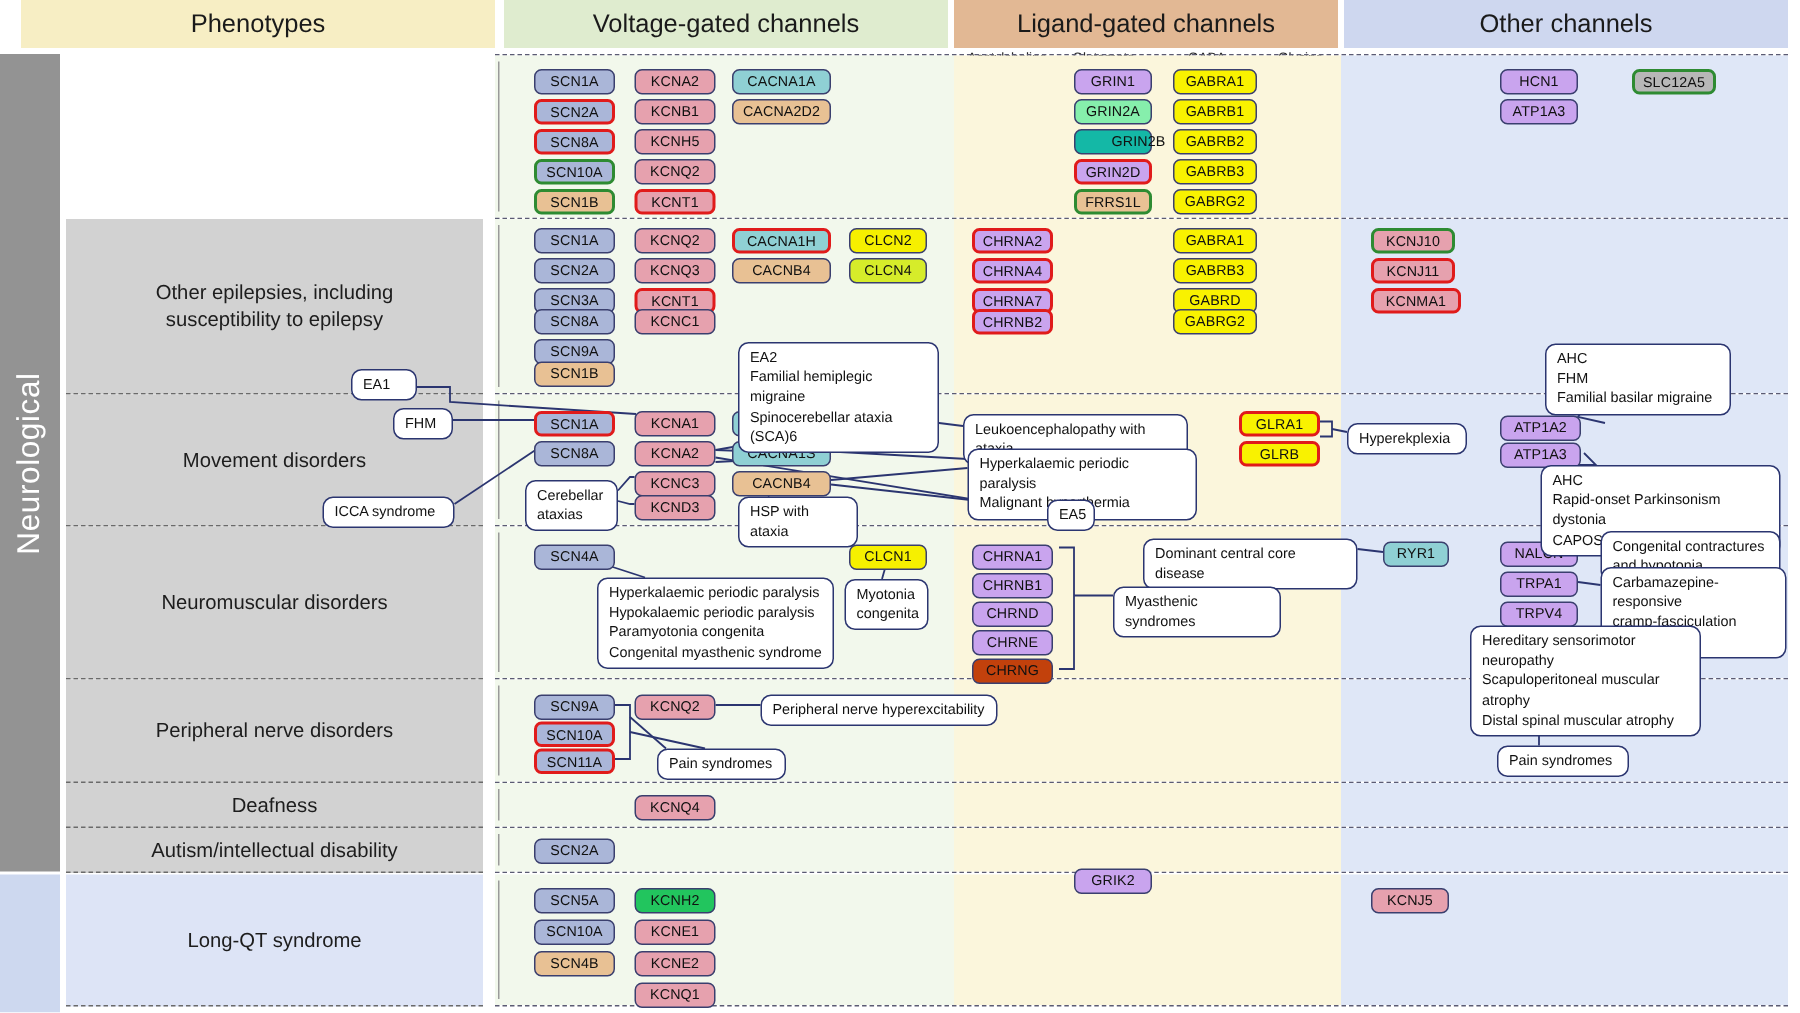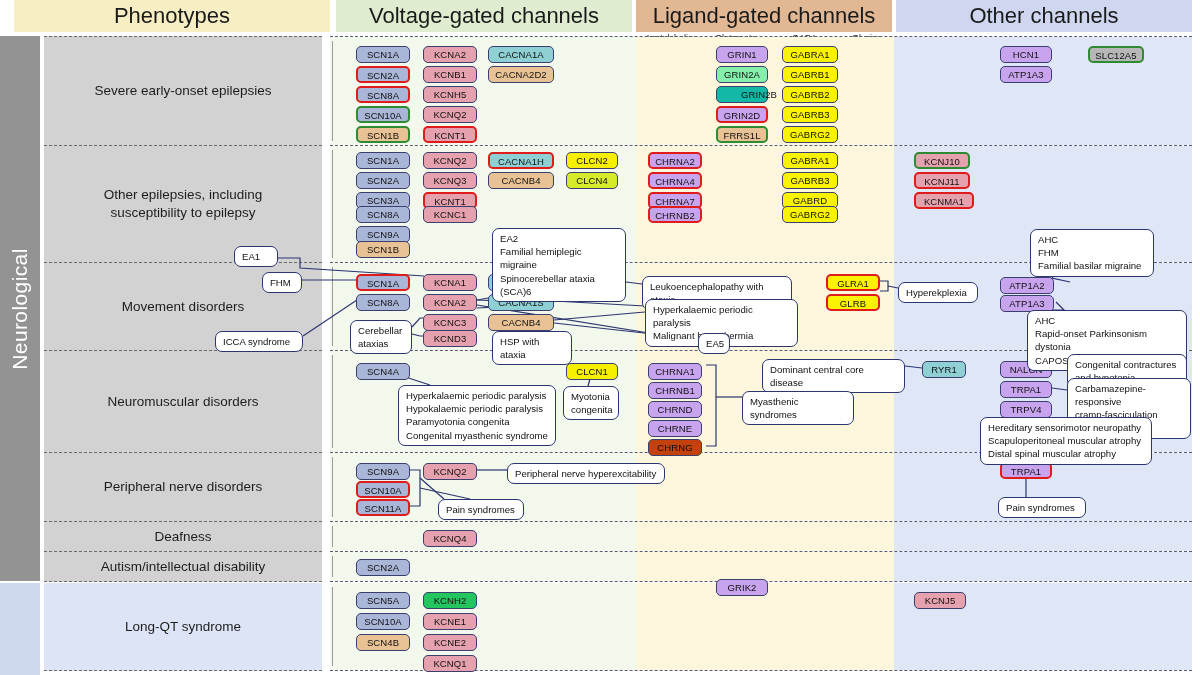--- a/index.html
+++ b/index.html
@@ -2,21 +2,21 @@
 <html><head>
 <meta charset="utf-8">
 <style>
   * { box-sizing: border-box; margin:0; padding:0; }
   html,body { width:1200px; height:675px; background:#ffffff;
               font-family:"Liberation Sans", sans-serif; overflow:hidden; }
   #stage { position:relative; width:1200px; height:675px; }
 
   
   .hdr { position:absolute; top:0; height:32px; display:flex;
-         align-items:center; justify-content:center; font-size:22px; color:#1a1a1a; }
+         align-items:center; justify-content:center; font-size:17px; color:#1a1a1a; }
   #hdr-phen { left:14px;  width:316px; background:#f7eec4; }
   #hdr-vgc  { left:336px; width:296px; background:#dfeccf; }
   #hdr-lgc  { left:636px; width:256px; background:#e2b894; }
   #hdr-oth  { left:896px; width:296px; background:#ced7ef; }
 
   
   .nt { position:absolute; top:33px; font-size:9px; color:#262626; }
 
   
   #spine-neuro { position:absolute; left:0; top:36px; width:40px; height:545px;
@@ -75,23 +75,20 @@
   <div class="nt" style="left:645px;">Acetylcholine</div>
   <div class="nt" style="left:715px;">Glutamate</div>
   <div class="nt" style="left:792px;">GABA</div>
   <div class="nt" style="left:852px;">Glycine</div>
 
   <div id="spine-neuro">
     <span>Neurological</span>
   </div>
   <div id="spine-cardiac"></div>
 
-  <div class="phen neuro first" style="top:36px;  height:110px;">
-      <span>Severe early-onset epilepsies</span>
-    </div>
   <div class="phen neuro" style="top:146px; height:117px;">
       <span style="white-space:pre-line;">Other epilepsies, including
 susceptibility to epilepsy</span>
     </div>
   <div class="phen neuro" style="top:263px; height:88px;">
       <span>Movement disorders</span>
     </div>
   <div class="phen neuro" style="top:351px; height:102px;">
       <span>Neuromuscular disorders</span>
     </div>
@@ -337,21 +334,21 @@
 Congenital myasthenic syndrome</div>
       <div class="call" style="left: 563px; top: 386px; width: 56px;">Myotonia
 congenita</div>
       <div class="call" style="left: 762px; top: 359px; width: 143px;">Dominant central core disease</div>
       <div class="call" style="left: 742px; top: 391px; width: 112px;">Myasthenic syndromes</div>
       <div class="call" style="left: 1067px; top: 354px; width: 120px;">Congenital contractures
 and hypotonia</div>
       <div class="call" style="left: 1067px; top: 378px; width: 124px;">Carbamazepine-responsive
 cramp-fasciculation
 syndrome</div>
-      <div class="call" style="left: 980px; top: 417px; width: 172px;">Hereditary sensorimotor neuropathy
+      <div class="call" style="left: 980px; top: 417px; width: 154px;">Hereditary sensorimotor neuropathy
 Scapuloperitoneal muscular atrophy
 Distal spinal muscular atrophy</div>
       <div class="call" style="left: 507px; top: 463px; width: 158px;">Peripheral nerve hyperexcitability</div>
       <div class="call" style="left: 438px; top: 499px; width: 86px;">Pain syndromes</div>
       <div class="call" style="left: 998px; top: 497px; width: 88px;">Pain syndromes</div>
     </div>
 
 </div>
 
 </body></html>

